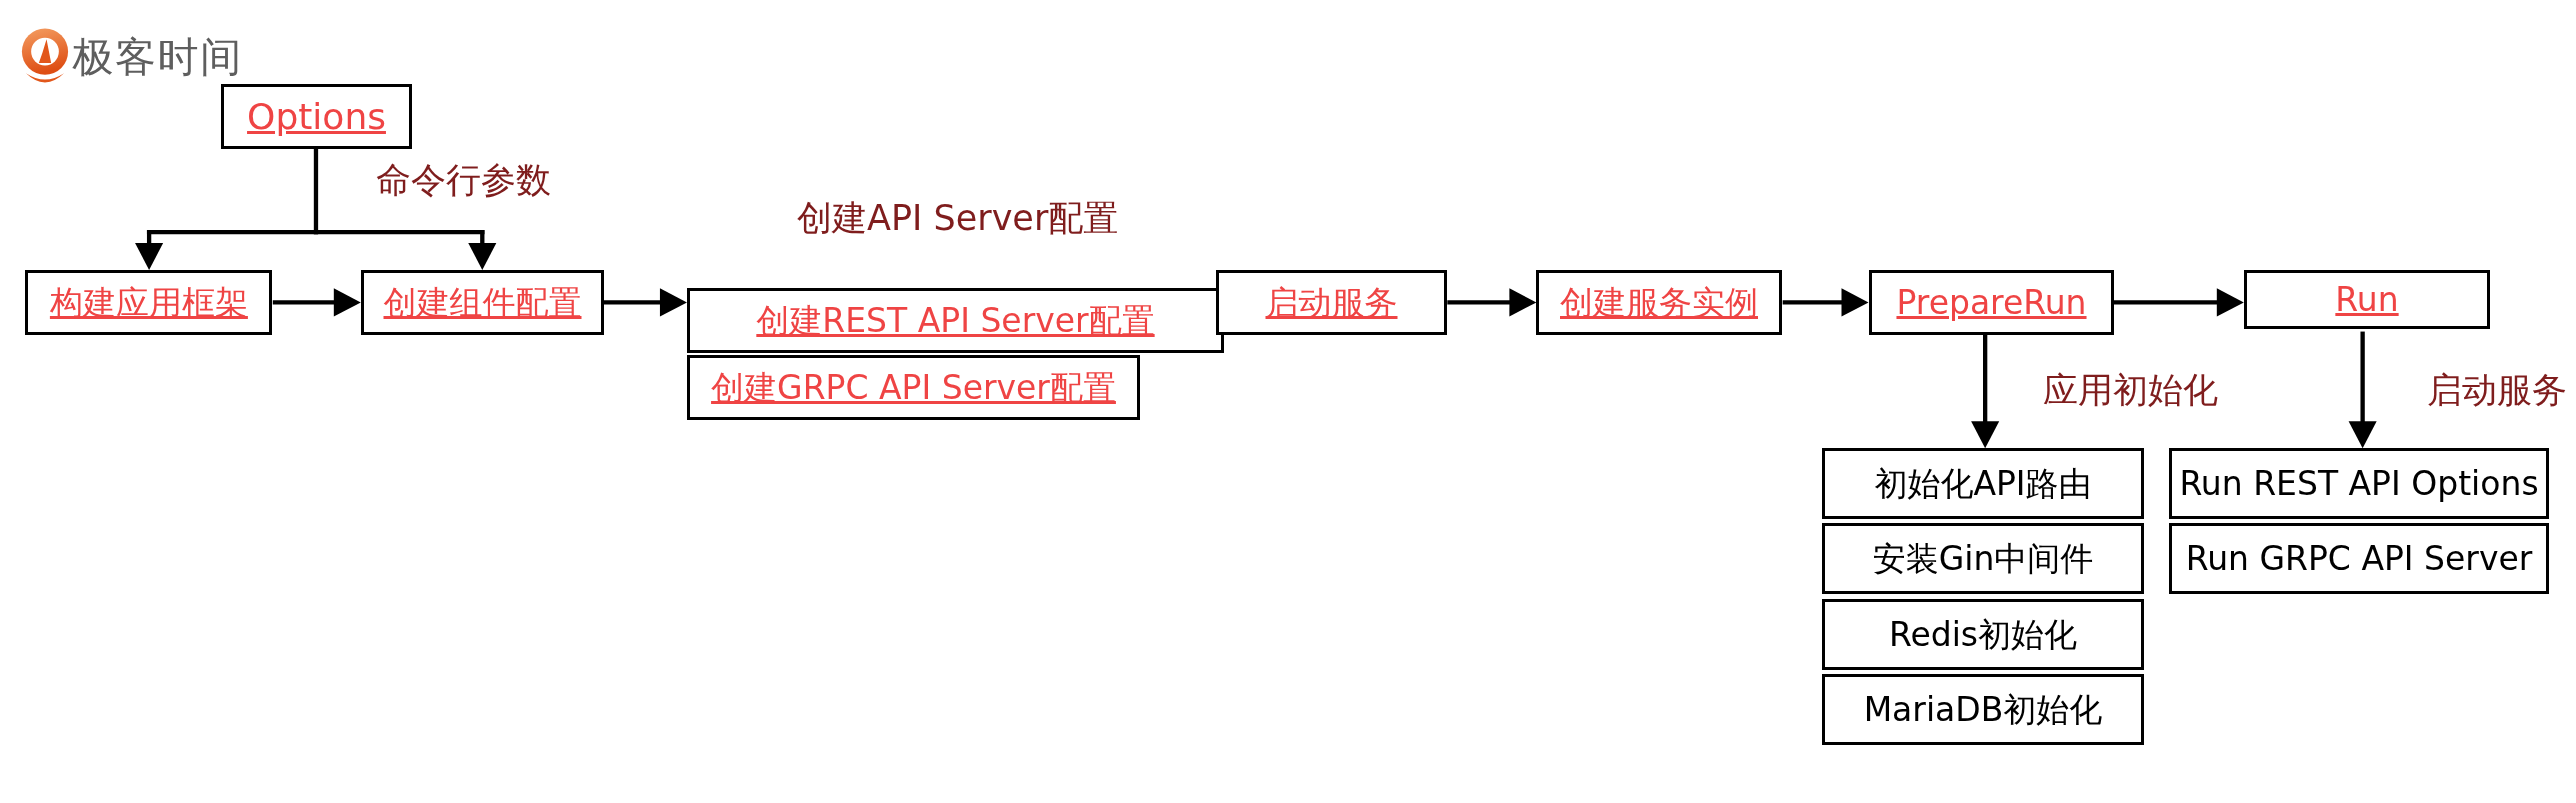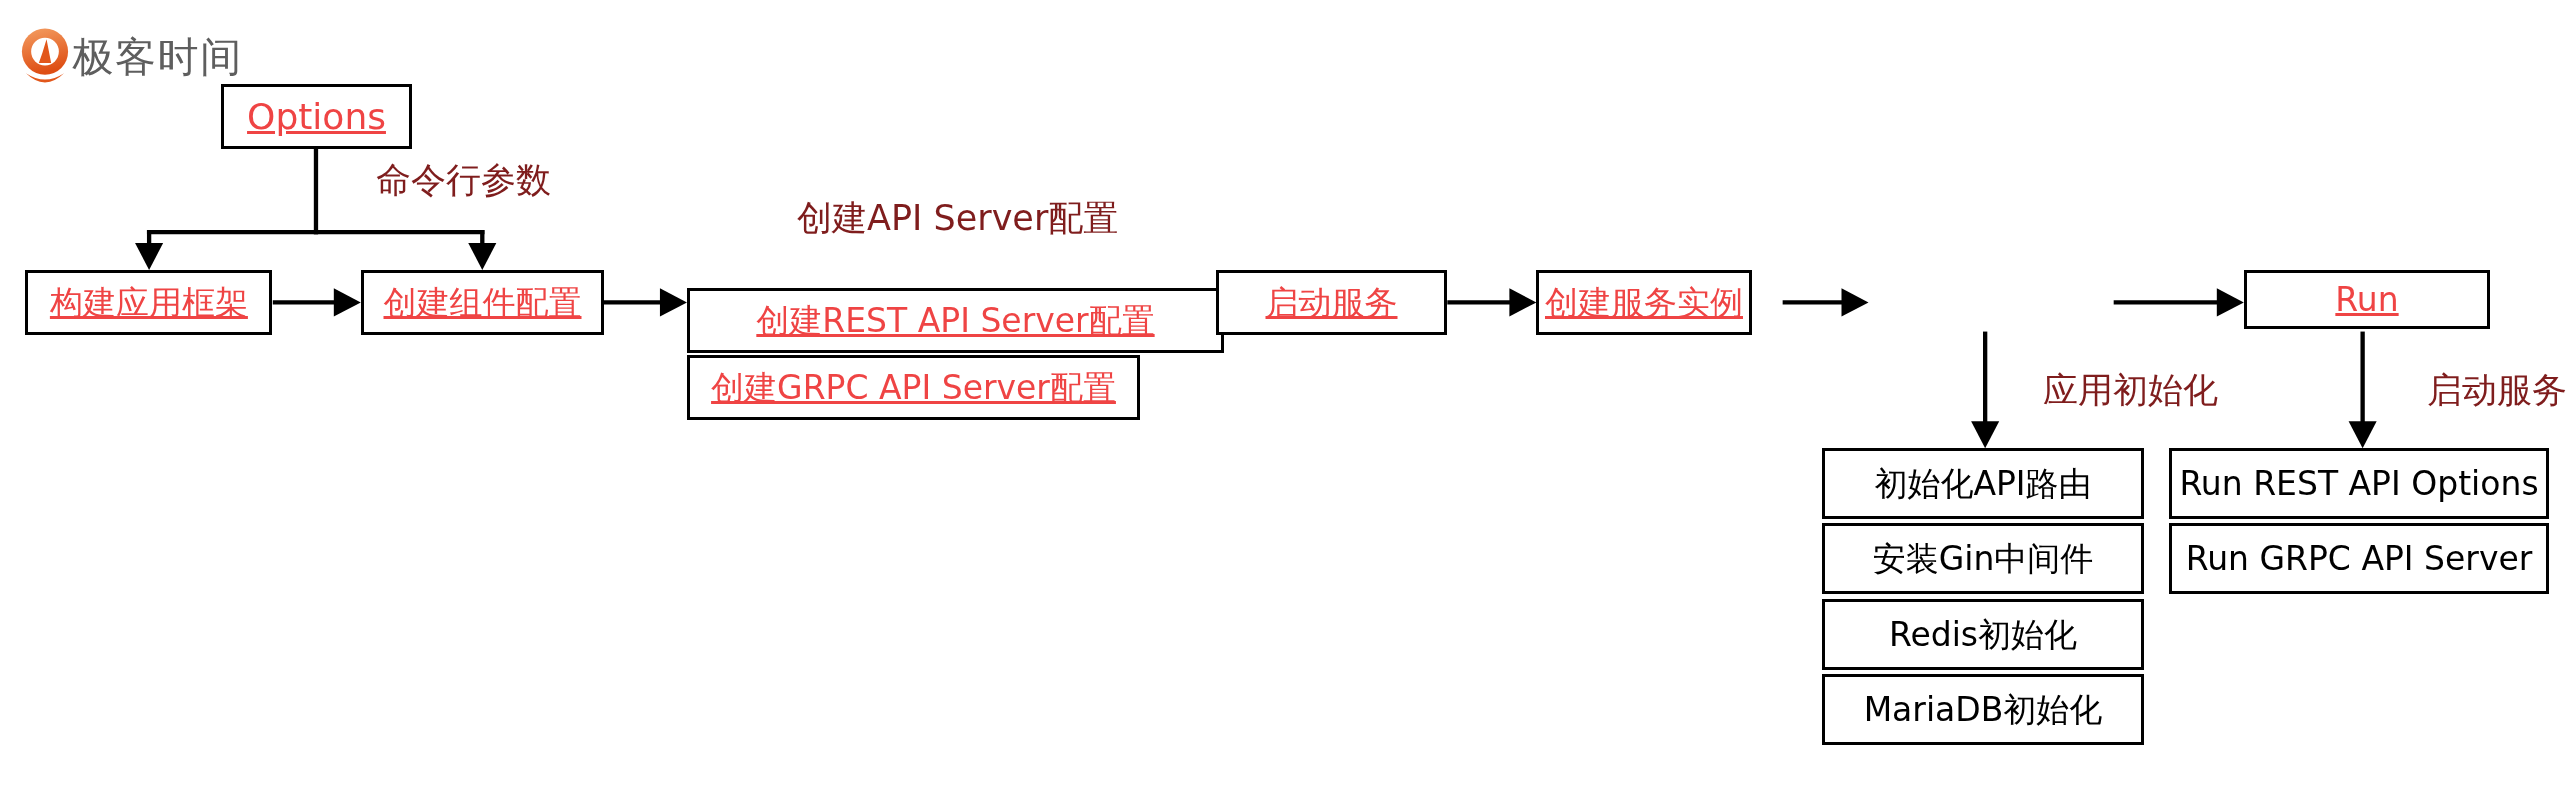--- a/index.html
+++ b/index.html
@@ -115,22 +115,23 @@
   <div class="node" style="left:25.4px;top:270px;width:247px;height:65px;">构建应用框架</div>
 
   <div class="node" style="left:361px;top:270px;width:243px;height:65px;">创建组件配置</div>
 
   <div class="node" style="left:687px;top:288px;width:537px;height:65px;">创建REST API Server配置</div>
 
   <div class="node" style="left:687px;top:355px;width:453px;height:65px;">创建GRPC API Server配置</div>
 
   <div class="node" style="left:1216px;top:270px;width:231px;height:65px;">启动服务</div>
 
-  <div class="node" style="left:1536px;top:270px;width:216px;height:65px;">创建服务实例</div>
+  <div class="node" style="left:1536px;top:270px;width:246px;height:65px;">创建服务实例</div>
 
+  <div class="node" style="left:1869px;top:270px;width:245px;height:65px;">PrepareRun</div>
 
   <div class="node" style="left:2244px;top:270px;width:246px;height:59px;">Run</div>
 
   <div class="edge-label" style="left:331px;top:163px;">命令行参数</div>
 
   <div class="edge-label" style="left:752px;top:201px;">创建API Server配置</div>
 
   <div class="edge-label" style="left:1998px;top:373px;">应用初始化</div>
 
   <div class="edge-label" style="left:2382px;top:373px;">启动服务</div>

